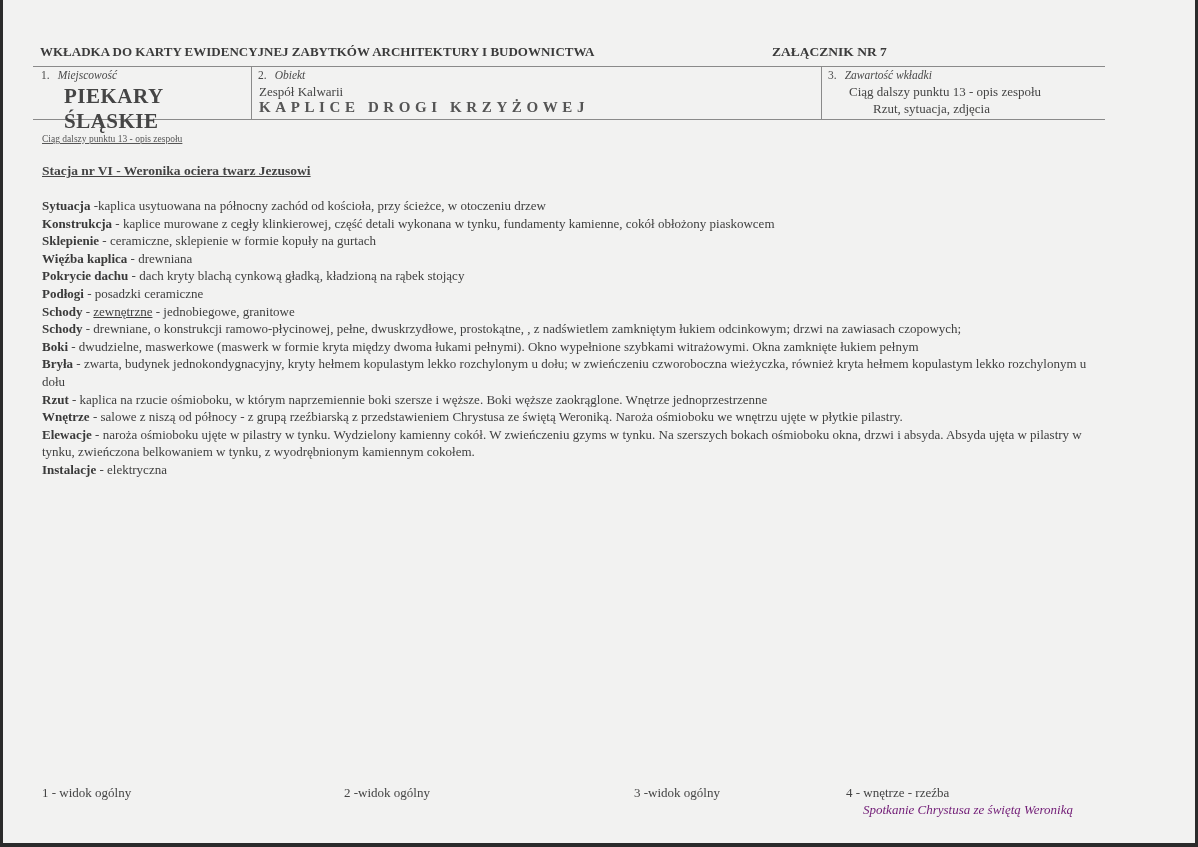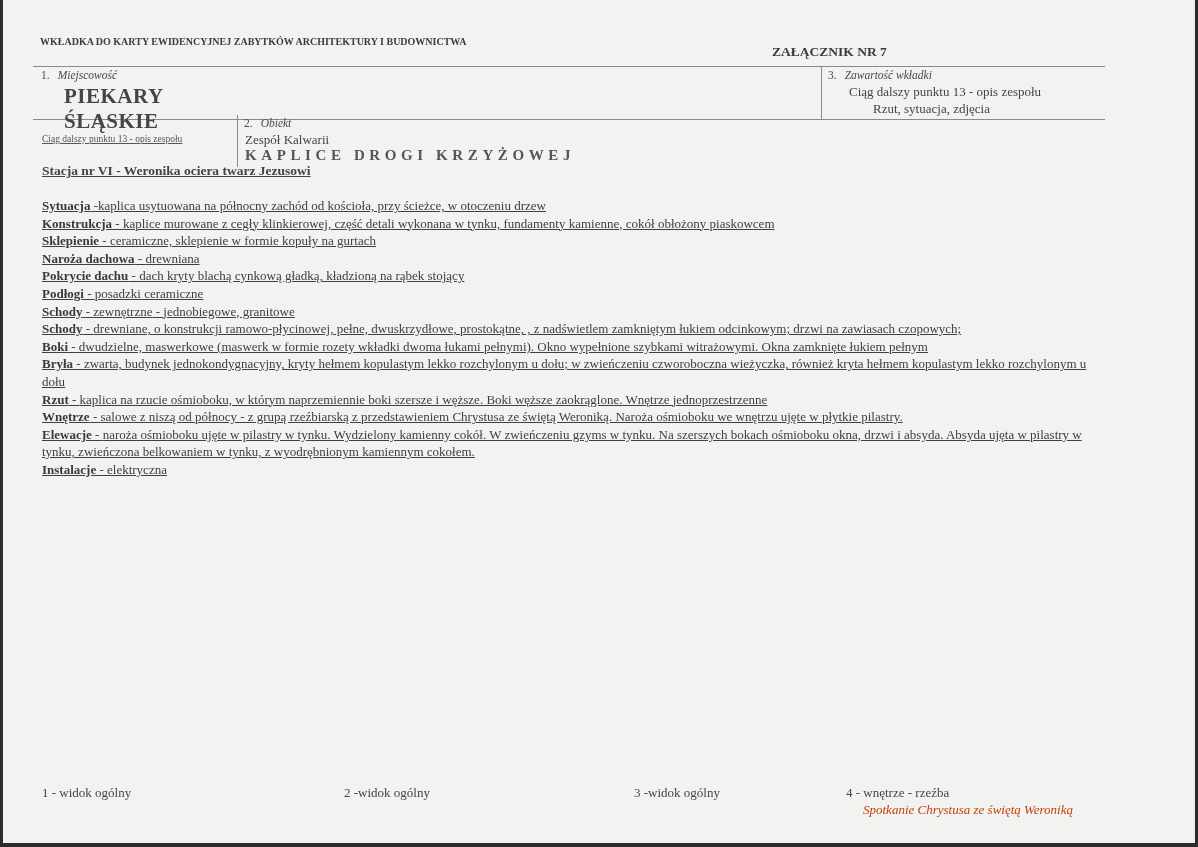--- a/index.html
+++ b/index.html
@@ -19,22 +19,22 @@
       position: absolute;
       left: 3px;
       top: 0;
       width: 1192px;
       height: 843px;
       background: #f2f2f1;
     }
     .doc-title {
       position: absolute;
       left: 37px;
-      top: 36px;
-      font-size: 10px;
+      top: 44px;
+      font-size: 13px;
       font-weight: bold;
       color: #3b3b3b;
       letter-spacing: 0px;
     }
     .annex {
       position: absolute;
       left: 769px;
       top: 44px;
       font-size: 13.5px;
       font-weight: bold;
@@ -48,21 +48,21 @@
       height: 52px;
       border-top: 1.5px solid #8a8a8a;
       border-bottom: 1.5px solid #8a8a8a;
     }
     .hdr-col {
       position: absolute;
       top: 0;
       height: 52px;
     }
     .col1 { left: 0; width: 218px; }
-    .col2 { left: 204px; width: 570px; border-left: 1px solid #8a8a8a; margin-top: 48px; }
+    .col2 { left: 218px; width: 570px; border-left: 1px solid #8a8a8a; }
     .col3 { left: 788px; width: 284px; border-left: 1px solid #8a8a8a; }
     .field-label {
       position: absolute;
       top: 2px;
       left: 8px;
       font-size: 11.5px;
       color: #4a4a4a;
     }
     .field-label .num { font-style: normal; margin-right: 8px; }
     .field-label .lbl { font-style: italic; }
@@ -121,41 +121,41 @@
     }
     .body-lines {
       position: absolute;
       left: 39px;
       top: 197px;
       width: 1070px;
       font-size: 13px;
       line-height: 17.6px;
       color: #404040;
     }
-    .body-lines .para { margin: 0; text-decoration: underline; }
+    .body-lines .para { margin: 0; }
     .body-lines b { color: #3a3a3a; }
     .body-lines .u { text-decoration: underline; }
 
     .caption {
       position: absolute;
       top: 785px;
       font-size: 13px;
       color: #444;
     }
     .cap1 { left: 39px; }
     .cap2 { left: 341px; }
     .cap3 { left: 631px; }
     .cap4 { left: 843px; }
     .cap4-sub {
       position: absolute;
       left: 860px;
       top: 802px;
       font-size: 13px;
       font-style: italic;
-      color: #c2410c;
+      color: #701a75;
     }
   </style>
 </head>
 <body>
 
 <div class="sheet">
 
   <div class="doc-title">WKŁADKA DO KARTY EWIDENCYJNEJ ZABYTKÓW ARCHITEKTURY I BUDOWNICTWA</div>
   <div class="annex">ZAŁĄCZNIK NR 7</div>
 
@@ -182,26 +182,26 @@
     </div>
   </div>
 
   <div class="continued">Ciąg dalszy punktu 13 - opis zespołu</div>
   <div class="station">Stacja nr VI  -  Weronika ociera twarz Jezusowi</div>
 
   <div class="body-lines">
     <p class="para"><b>Sytuacja</b><span> -</span><span>kaplica usytuowana na północny zachód od kościoła, przy ścieżce, w otoczeniu drzew</span></p>
     <p class="para"><b>Konstrukcja</b><span> - </span><span>kaplice murowane z cegły klinkierowej, część detali wykonana w tynku, fundamenty kamienne, cokół  obłożony piaskowcem</span></p>
     <p class="para"><b>Sklepienie</b><span> - </span><span>ceramiczne, sklepienie w formie kopuły na gurtach</span></p>
-    <p class="para"><b>Naroża dachowa</b><span> - </span><span>drewniana</span></p>
+    <p class="para"><b>Więźba kaplica</b><span> - </span><span>drewniana</span></p>
     <p class="para"><b>Pokrycie dachu</b><span> - </span><span>dach kryty blachą cynkową gładką, kładzioną na rąbek stojący</span></p>
     <p class="para"><b>Podłogi</b><span> - </span><span>posadzki ceramiczne</span></p>
     <p class="para"><b>Schody</b><span> - </span><span class="u">zewnętrzne</span><span> - jednobiegowe, granitowe</span></p>
     <p class="para"><b>Schody</b><span> - </span><span>drewniane, o konstrukcji ramowo-płycinowej, pełne, dwuskrzydłowe, prostokątne, , z nadświetlem zamkniętym łukiem odcinkowym; drzwi na zawiasach czopowych;</span></p>
-    <p class="para"><b>Boki</b><span> - </span><span>dwudzielne, maswerkowe (maswerk w formie rozety wkładki dwoma łukami pełnymi). Okno wypełnione szybkami witrażowymi. Okna zamknięte łukiem pełnym</span></p>
+    <p class="para"><b>Boki</b><span> - </span><span>dwudzielne, maswerkowe (maswerk w formie kryta między dwoma łukami pełnymi). Okno wypełnione szybkami witrażowymi. Okna zamknięte łukiem pełnym</span></p>
     <p class="para"><b>Bryła</b><span> - </span><span>zwarta, budynek jednokondygnacyjny, kryty hełmem kopulastym lekko rozchylonym u dołu; w zwieńczeniu czworoboczna wieżyczka, również kryta hełmem kopulastym lekko rozchylonym u dołu</span></p>
     <p class="para"><b>Rzut</b><span> - </span><span>kaplica na rzucie ośmioboku, w którym naprzemiennie boki szersze i węższe. Boki węższe zaokrąglone. Wnętrze jednoprzestrzenne</span></p>
     <p class="para"><b>Wnętrze</b><span> - </span><span>salowe z niszą od północy - z grupą rzeźbiarską z przedstawieniem Chrystusa ze świętą Weroniką. Naroża ośmioboku we wnętrzu ujęte w płytkie pilastry.</span></p>
     <p class="para"><b>Elewacje</b><span> - </span><span>naroża ośmioboku ujęte w pilastry w tynku. Wydzielony kamienny cokół. W zwieńczeniu gzyms w tynku. Na szerszych bokach ośmioboku okna, drzwi i absyda. Absyda ujęta w pilastry w tynku, zwieńczona belkowaniem w tynku, z wyodrębnionym kamiennym cokołem.</span></p>
     <p class="para"><b>Instalacje</b><span> - </span><span>elektryczna</span></p>
   </div>
 
   <div class="caption cap1">1 - widok ogólny</div>
   <div class="caption cap2">2 -widok ogólny</div>
   <div class="caption cap3">3 -widok ogólny</div>

